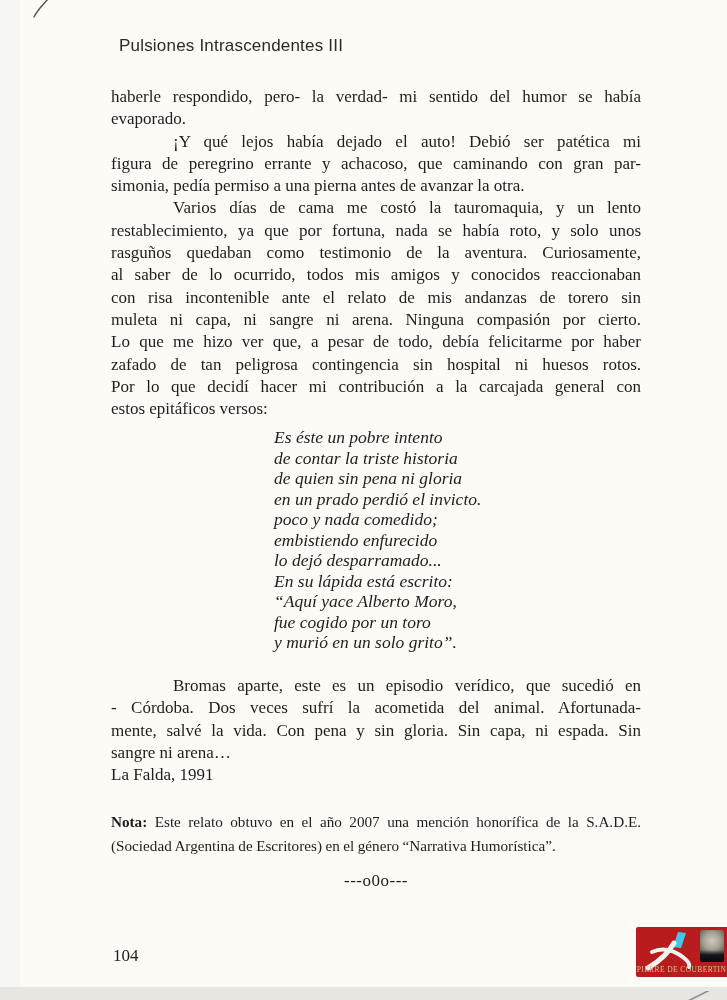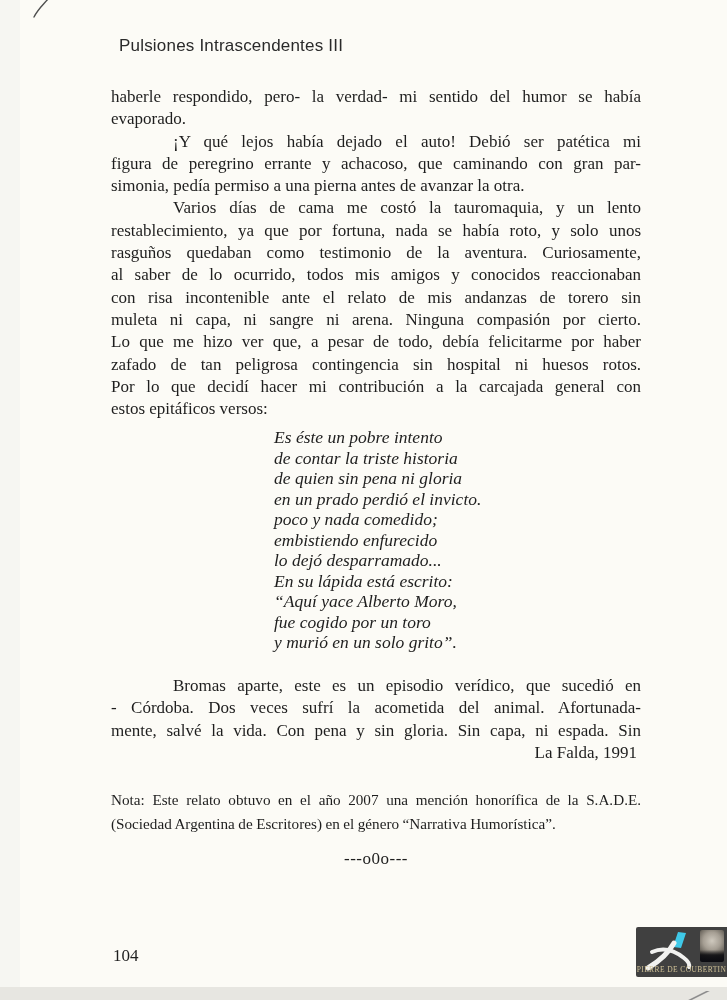--- a/index.html
+++ b/index.html
@@ -25,36 +25,36 @@
 
   .para .line{text-align:justify;text-align-last:justify;}
   .para .line.last{text-align-last:left;}
   .para .line.first{padding-left:62px;}
 
   .poem{margin:7px 0 0 163px;font-style:italic;font-size:17.5px;}
   .poem .line{line-height:20.5px;text-align:left;text-align-last:left;}
 
   .closing{margin-top:22px;}
 
-  .dateline{text-align:right;padding-right:4px;line-height:22.3px;}
+  .dateline{text-align:left;padding-right:4px;line-height:22.3px;}
 
   .nota{margin-top:24px;font-size:15.2px;word-spacing:-.3px;}
   .nota .nota-line{line-height:23.5px;text-align:justify;}
   .nota .nota-line.l1{text-align-last:justify;}
-  .nota-label{font-weight:normal;}
+  .nota-label{font-weight:bold;}
 
   .divider{margin-top:13px;text-align:center;letter-spacing:.5px;}
 
   .page-number{position:absolute;left:113px;top:946px;font-size:17px;}
 
   
   .logo{position:absolute;right:0;top:927px;width:91px;height:73px;}
   .logo-box{
     position:absolute;right:0;top:0;width:91px;height:50px;
-    background:#404040;border-radius:2px 0 0 2px;
+    background:#b91c1c;border-radius:2px 0 0 2px;
     overflow:hidden;
   }
   .runner{position:absolute;left:2px;top:0;}
   .portrait{
     position:absolute;right:3px;top:3px;width:24px;height:32px;border-radius:2px;
     background:
       linear-gradient(180deg, rgba(0,0,0,0) 62%, rgba(10,10,14,.85) 78%, #0c0c12 100%),
       radial-gradient(circle at 50% 34%, #cfc9be 0%, #a59e93 36%, #5d5850 68%, #26262c 100%);
   }
   .logo-text{
@@ -115,20 +115,21 @@
         <div class="line">“Aquí yace Alberto Moro,</div>
         <div class="line">fue cogido por un toro</div>
         <div class="line">y murió en un solo grito”.</div>
       </div>
 
     <div class="para-block closing">
         <div class="para">
           <div class="line first">Bromas aparte, este es un episodio verídico, que sucedió en</div>
           <div class="line">- Córdoba. Dos veces sufrí la acometida del animal. Afortunada-</div>
           <div class="line">mente, salvé la vida. Con pena y sin gloria. Sin capa, ni espada. Sin</div>
+          <div class="line last">sangre ni arena…</div>
         </div>
       </div>
 
     <div class="dateline">La Falda, 1991</div>
 
     <div class="nota">
       <div class="nota-line l1">
         <span class="nota-label">Nota:</span>
         <span>Este relato obtuvo en el año 2007 una mención honorífica de la S.A.D.E.</span>
       </div>

